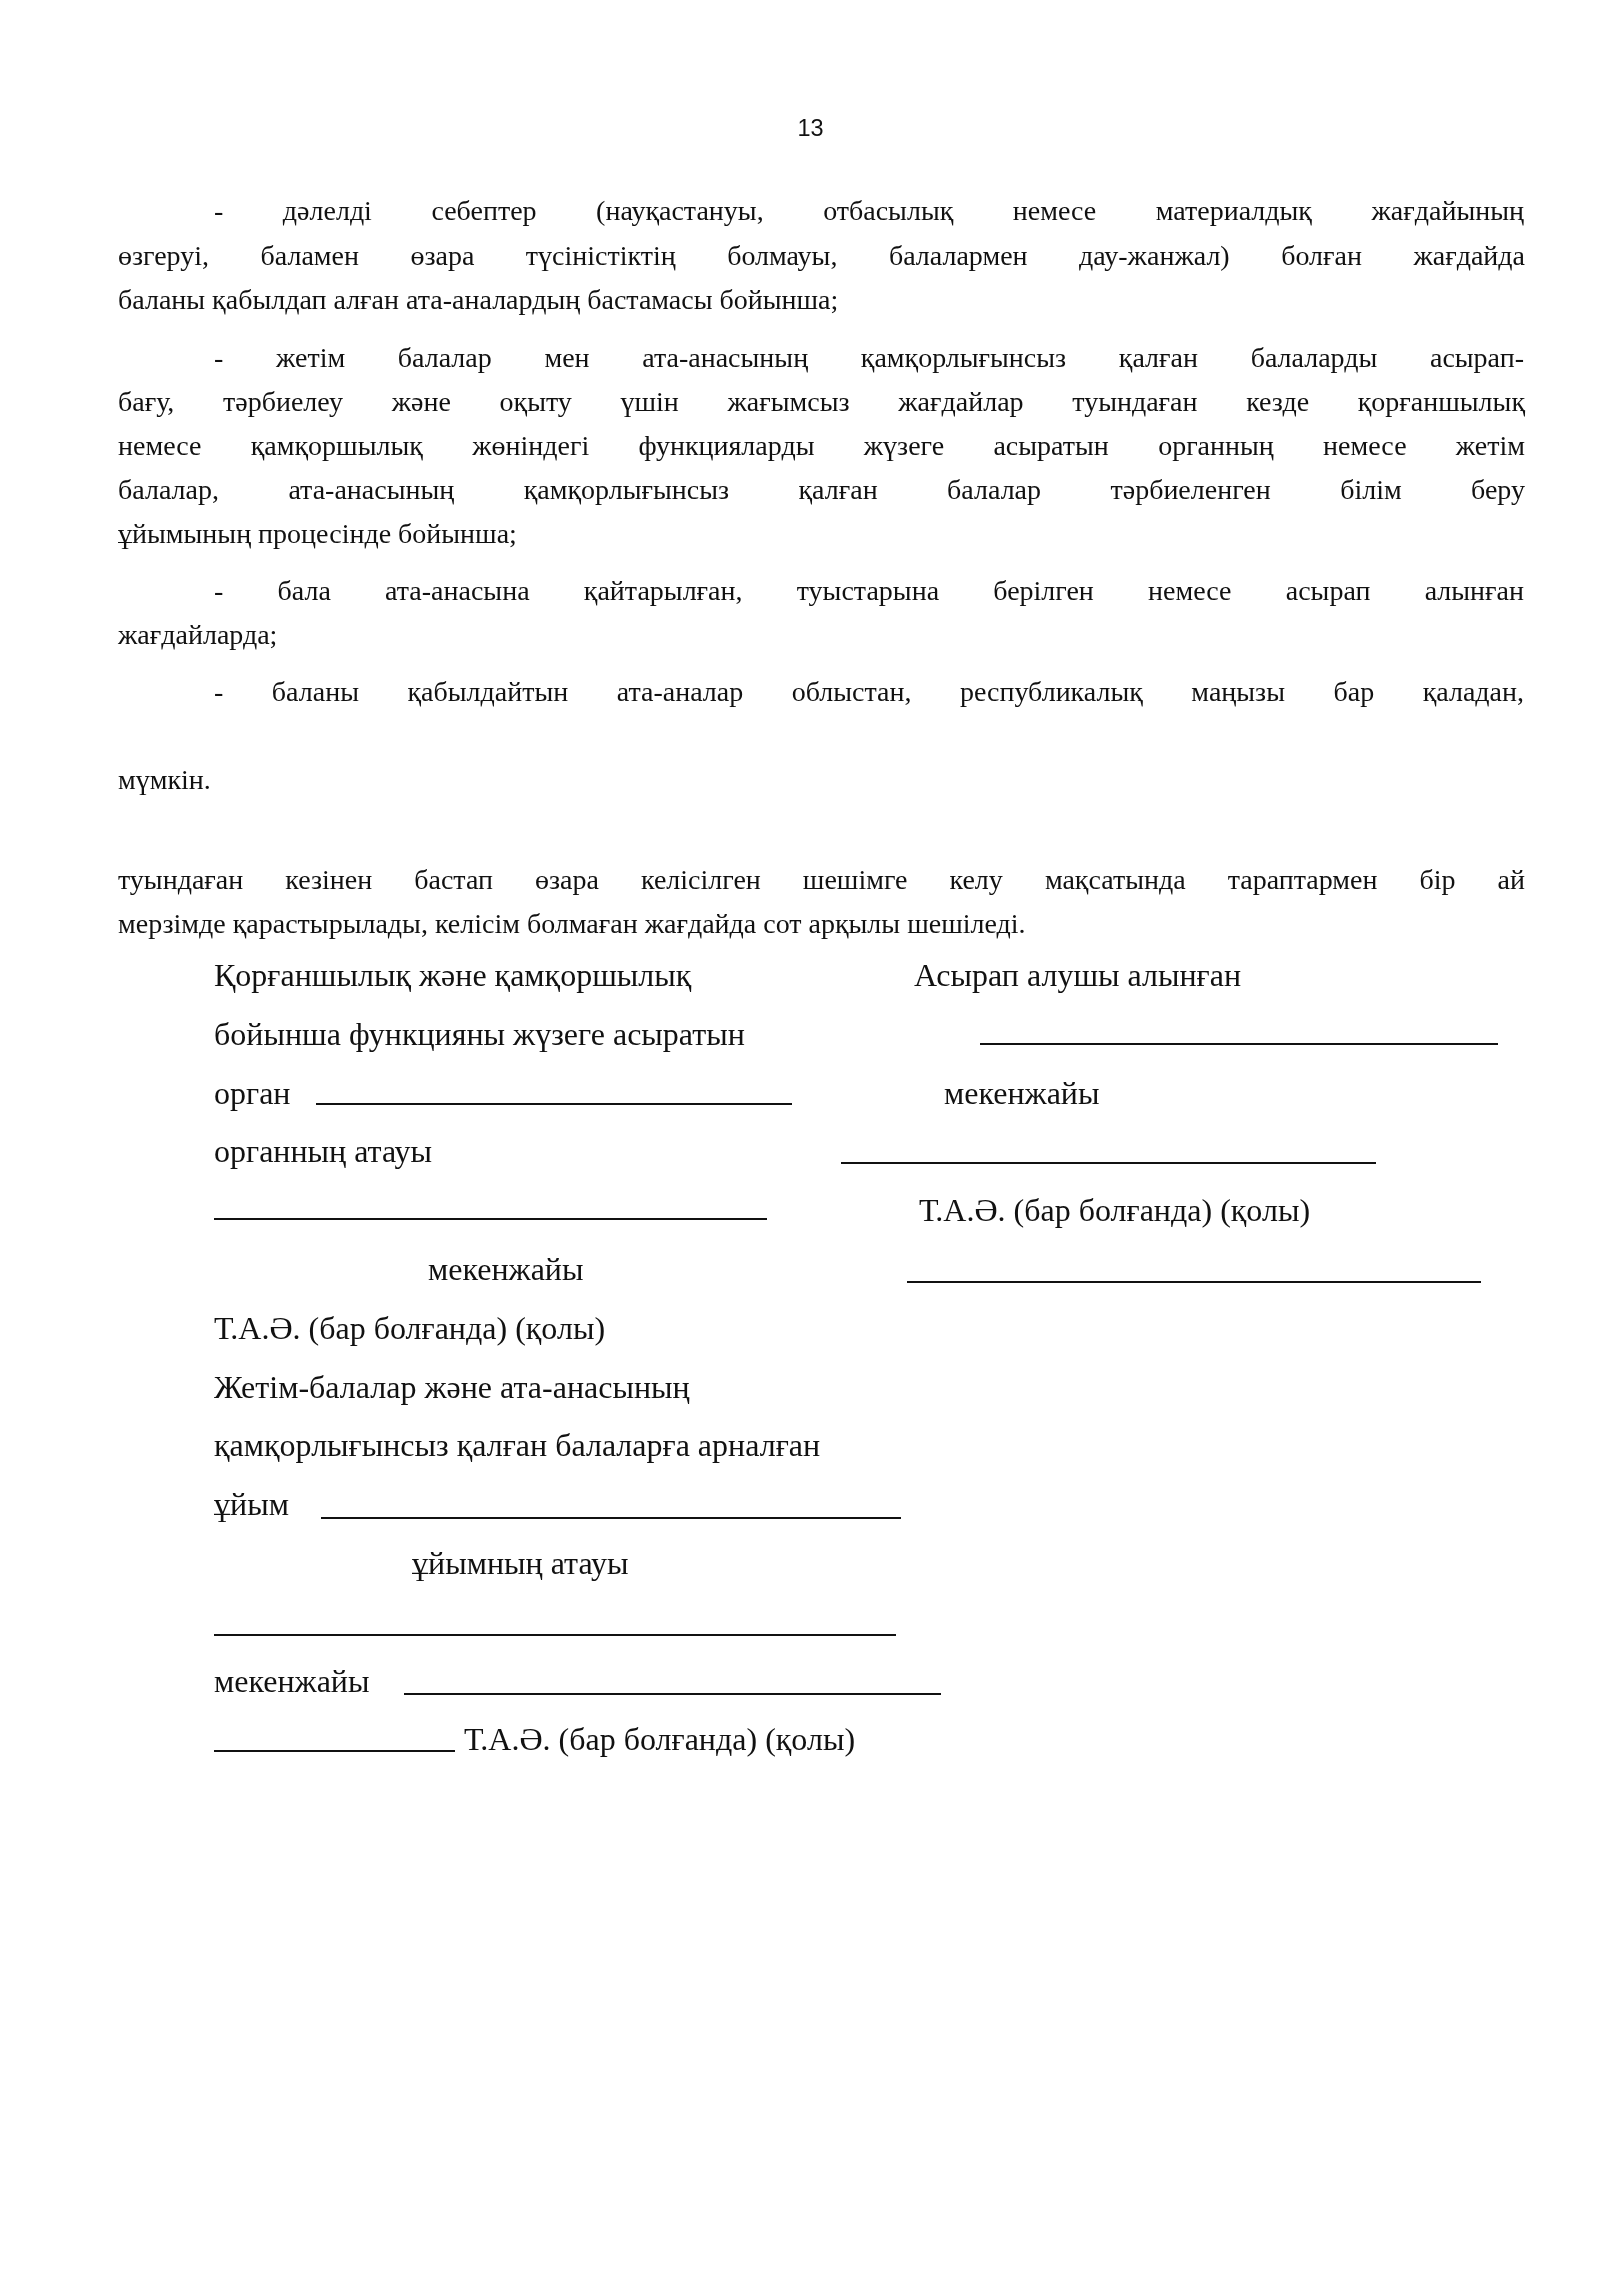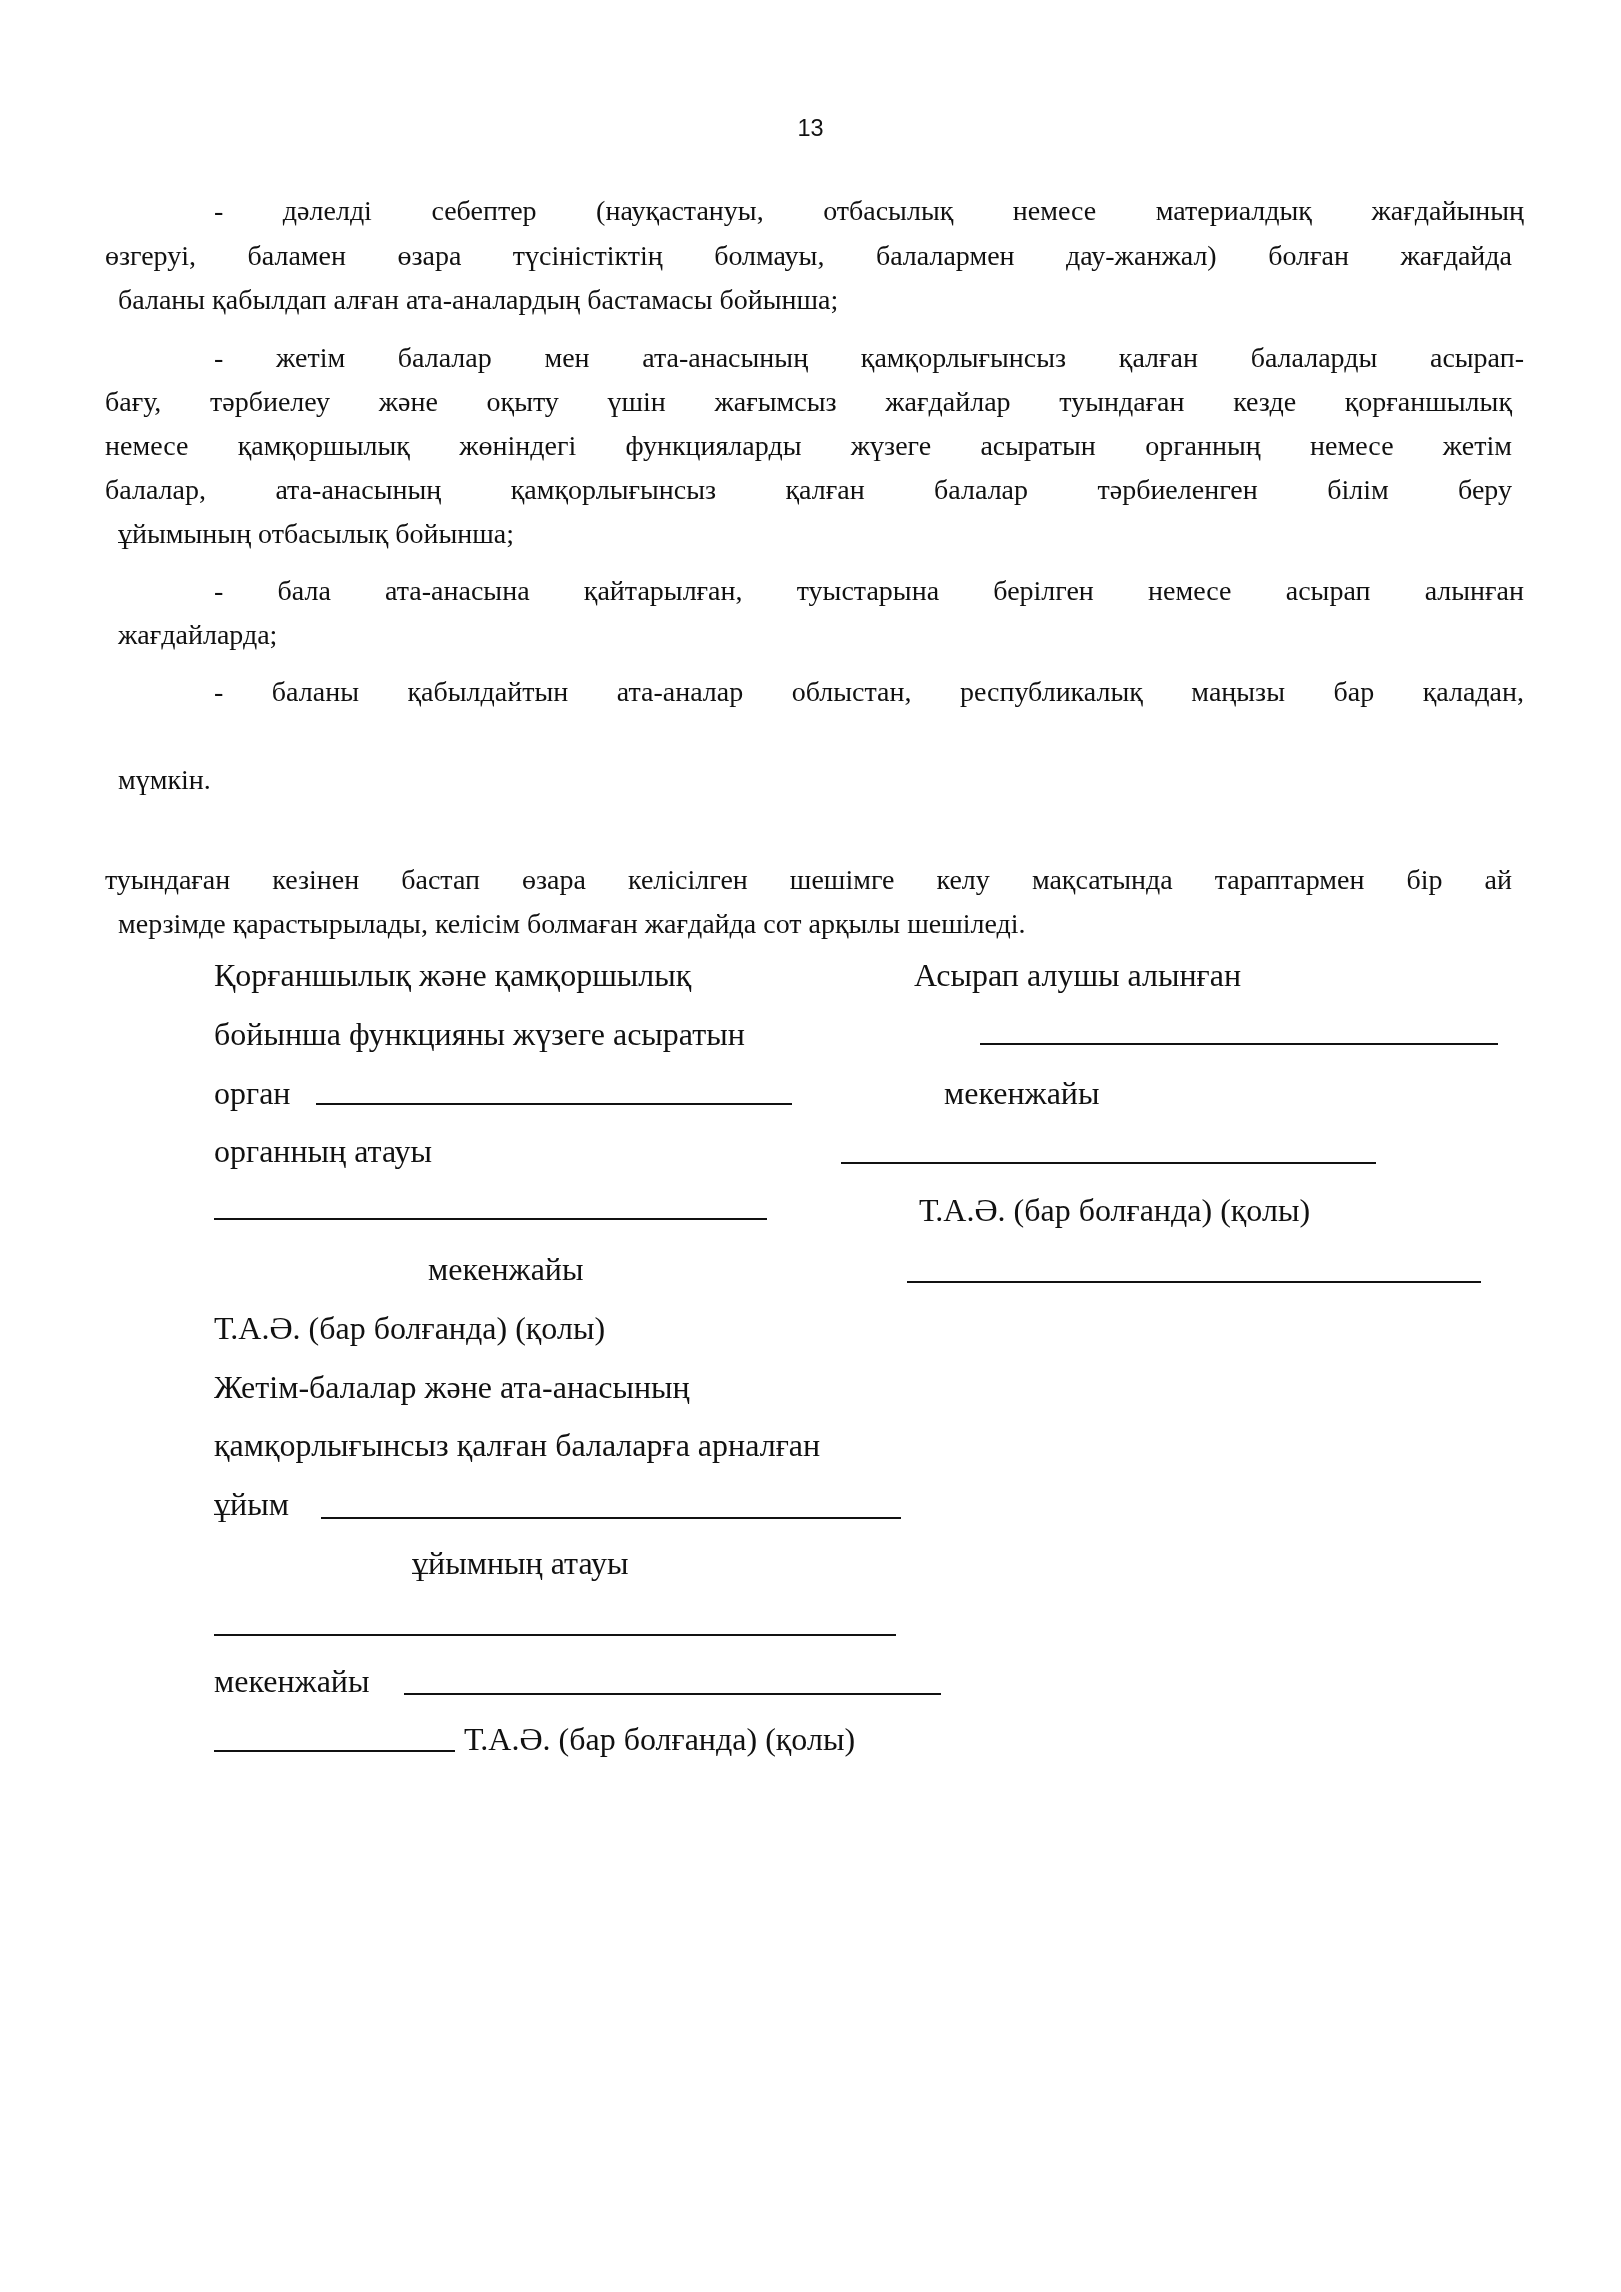--- a/index.html
+++ b/index.html
@@ -2,42 +2,42 @@
 <html><head>
 <meta charset="utf-8">
 <style>
   html, body { margin: 0; padding: 0; background: #ffffff; }
   body { width: 1621px; height: 2293px; position: relative; overflow: hidden;
          font-family: "Liberation Serif", "DejaVu Serif", serif; color: #111; }
   .page { position: absolute; left: 0; top: 0; width: 1621px; height: 2293px; background: #fff; margin-top: 17px; }
   .pnum { position: absolute; top: 98px; left: 0; width: 1621px; text-align: center;
           font-family: "Liberation Sans", "DejaVu Sans", sans-serif; font-size: 23.5px; }
   .line { position: absolute; font-size: 28px; line-height: 39px; white-space: nowrap; }
-  .just { left: 105px; width: 1407px; text-align: justify; text-align-last: justify; }
+  .just { left: 118px; width: 1407px; text-align: justify; text-align-last: justify; }
   .just.ind { left: 214px; width: 1310px; }
   .last { left: 118px; text-align: right; }
   .sig { position: absolute; font-size: 32px; line-height: 39px; white-space: nowrap; }
   .rule { position: absolute; height: 0; border-bottom: 2px solid #111; }
 </style>
 </head>
 <body>
 
 <div class="page">
 
   <div class="pnum">13</div>
 
   <div class="line just ind" style="top:174px">- дәлелді себептер (науқастануы, отбасылық немесе материалдық жағдайының</div>
   <div class="line just" style="top:219px">өзгеруі, баламен өзара түсіністіктің болмауы, балалармен дау-жанжал) болған жағдайда</div>
   <div class="line last" style="top:263px">баланы қабылдап алған ата-аналардың бастамасы бойынша;</div>
 
   <div class="line just ind" style="top:321px">- жетім балалар мен ата-анасының қамқорлығынсыз қалған балаларды асырап-</div>
   <div class="line just" style="top:409px">немесе қамқоршылық жөніндегі функцияларды жүзеге асыратын органның немесе жетім</div>
   <div class="line just" style="top:365px">бағу, тәрбиелеу және оқыту үшін жағымсыз жағдайлар туындаған кезде қорғаншылық</div>
   <div class="line just" style="top:453px">балалар, ата-анасының қамқорлығынсыз қалған балалар тәрбиеленген білім беру</div>
-  <div class="line last" style="top:497px">ұйымының отбасылық бойынша;</div>
+  <div class="line last" style="top:497px">ұйымының процесінде бойынша;</div>
 
   <div class="line just ind" style="top:554px">- бала ата-анасына қайтарылған, туыстарына берілген немесе асырап алынған</div>
   <div class="line last" style="top:598px">жағдайларда;</div>
 
   <div class="line just ind" style="top:655px">- баланы қабылдайтын ата-аналар облыстан, республикалық маңызы бар қаладан,</div>
   <div class="line last" style="top:743px">мүмкін.</div>
 
   <div class="line just" style="top:843px">туындаған кезінен бастап өзара келісілген шешімге келу мақсатында тараптармен бір ай</div>
   <div class="line last" style="top:887px">мерзімде қарастырылады, келісім болмаған жағдайда сот арқылы шешіледі.</div>
 

